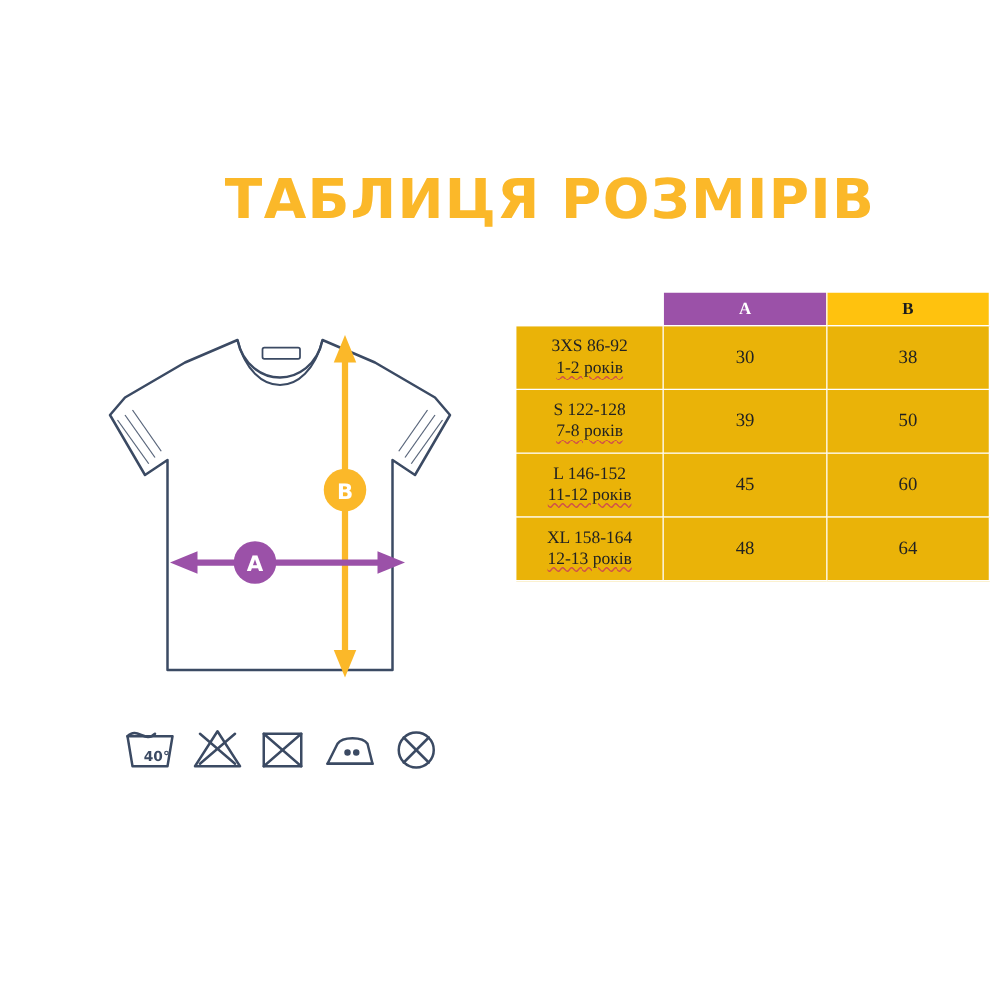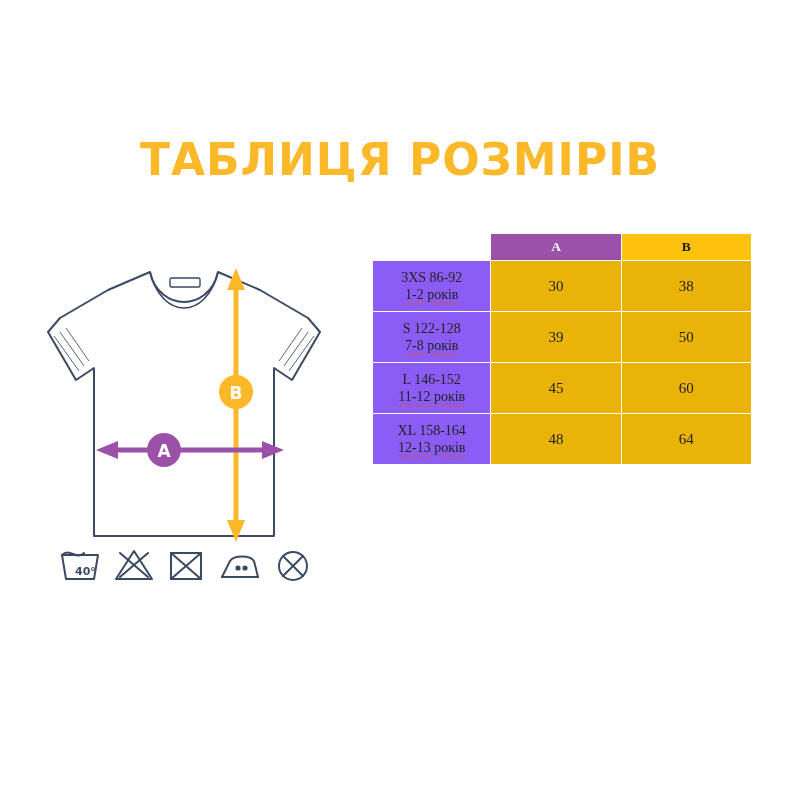--- a/index.html
+++ b/index.html
@@ -11,20 +11,21 @@
     width: 800px;
     height: 800px;
     font-family: "Liberation Serif", serif;
     position: relative;
     overflow: hidden;
   }
 
   #page-wrap {
     position: absolute;
     inset: 0;
+    margin-left: 40px;
   }
 
   
   .title {
     position: absolute;
     top: 138px;
     left: 0;
     width: 800px;
     text-align: center;
     font-family: "DejaVu Sans", sans-serif;
@@ -44,21 +45,21 @@
     height: 400px;
   }
   .illustration svg {
     display: block;
   }
 
   
   .care-icons {
     position: absolute;
     left: 58px;
-    top: 541px;
+    top: 575px;
     width: 260px;
     height: 50px;
   }
 
   
   .size-table {
     position: absolute;
     left: 372px;
     top: 233px;
     width: 380px;
@@ -94,21 +95,21 @@
     height: 26px;
   }
   .sub-b {
     background: #FFC20E;
     color: #1c1c1c;
     font-weight: 700;
     font-size: 13.5px;
     height: 26px;
   }
   .row-label {
-    background: #8b5cf6;
+    background: #eab308;
     width: 118px;
     height: 50px;
     font-size: 14px;
     line-height: 1.25;
     padding: 2px 4px;
   }
   .row-val {
     background: #eab308;
     width: 130px;
     height: 50px;

